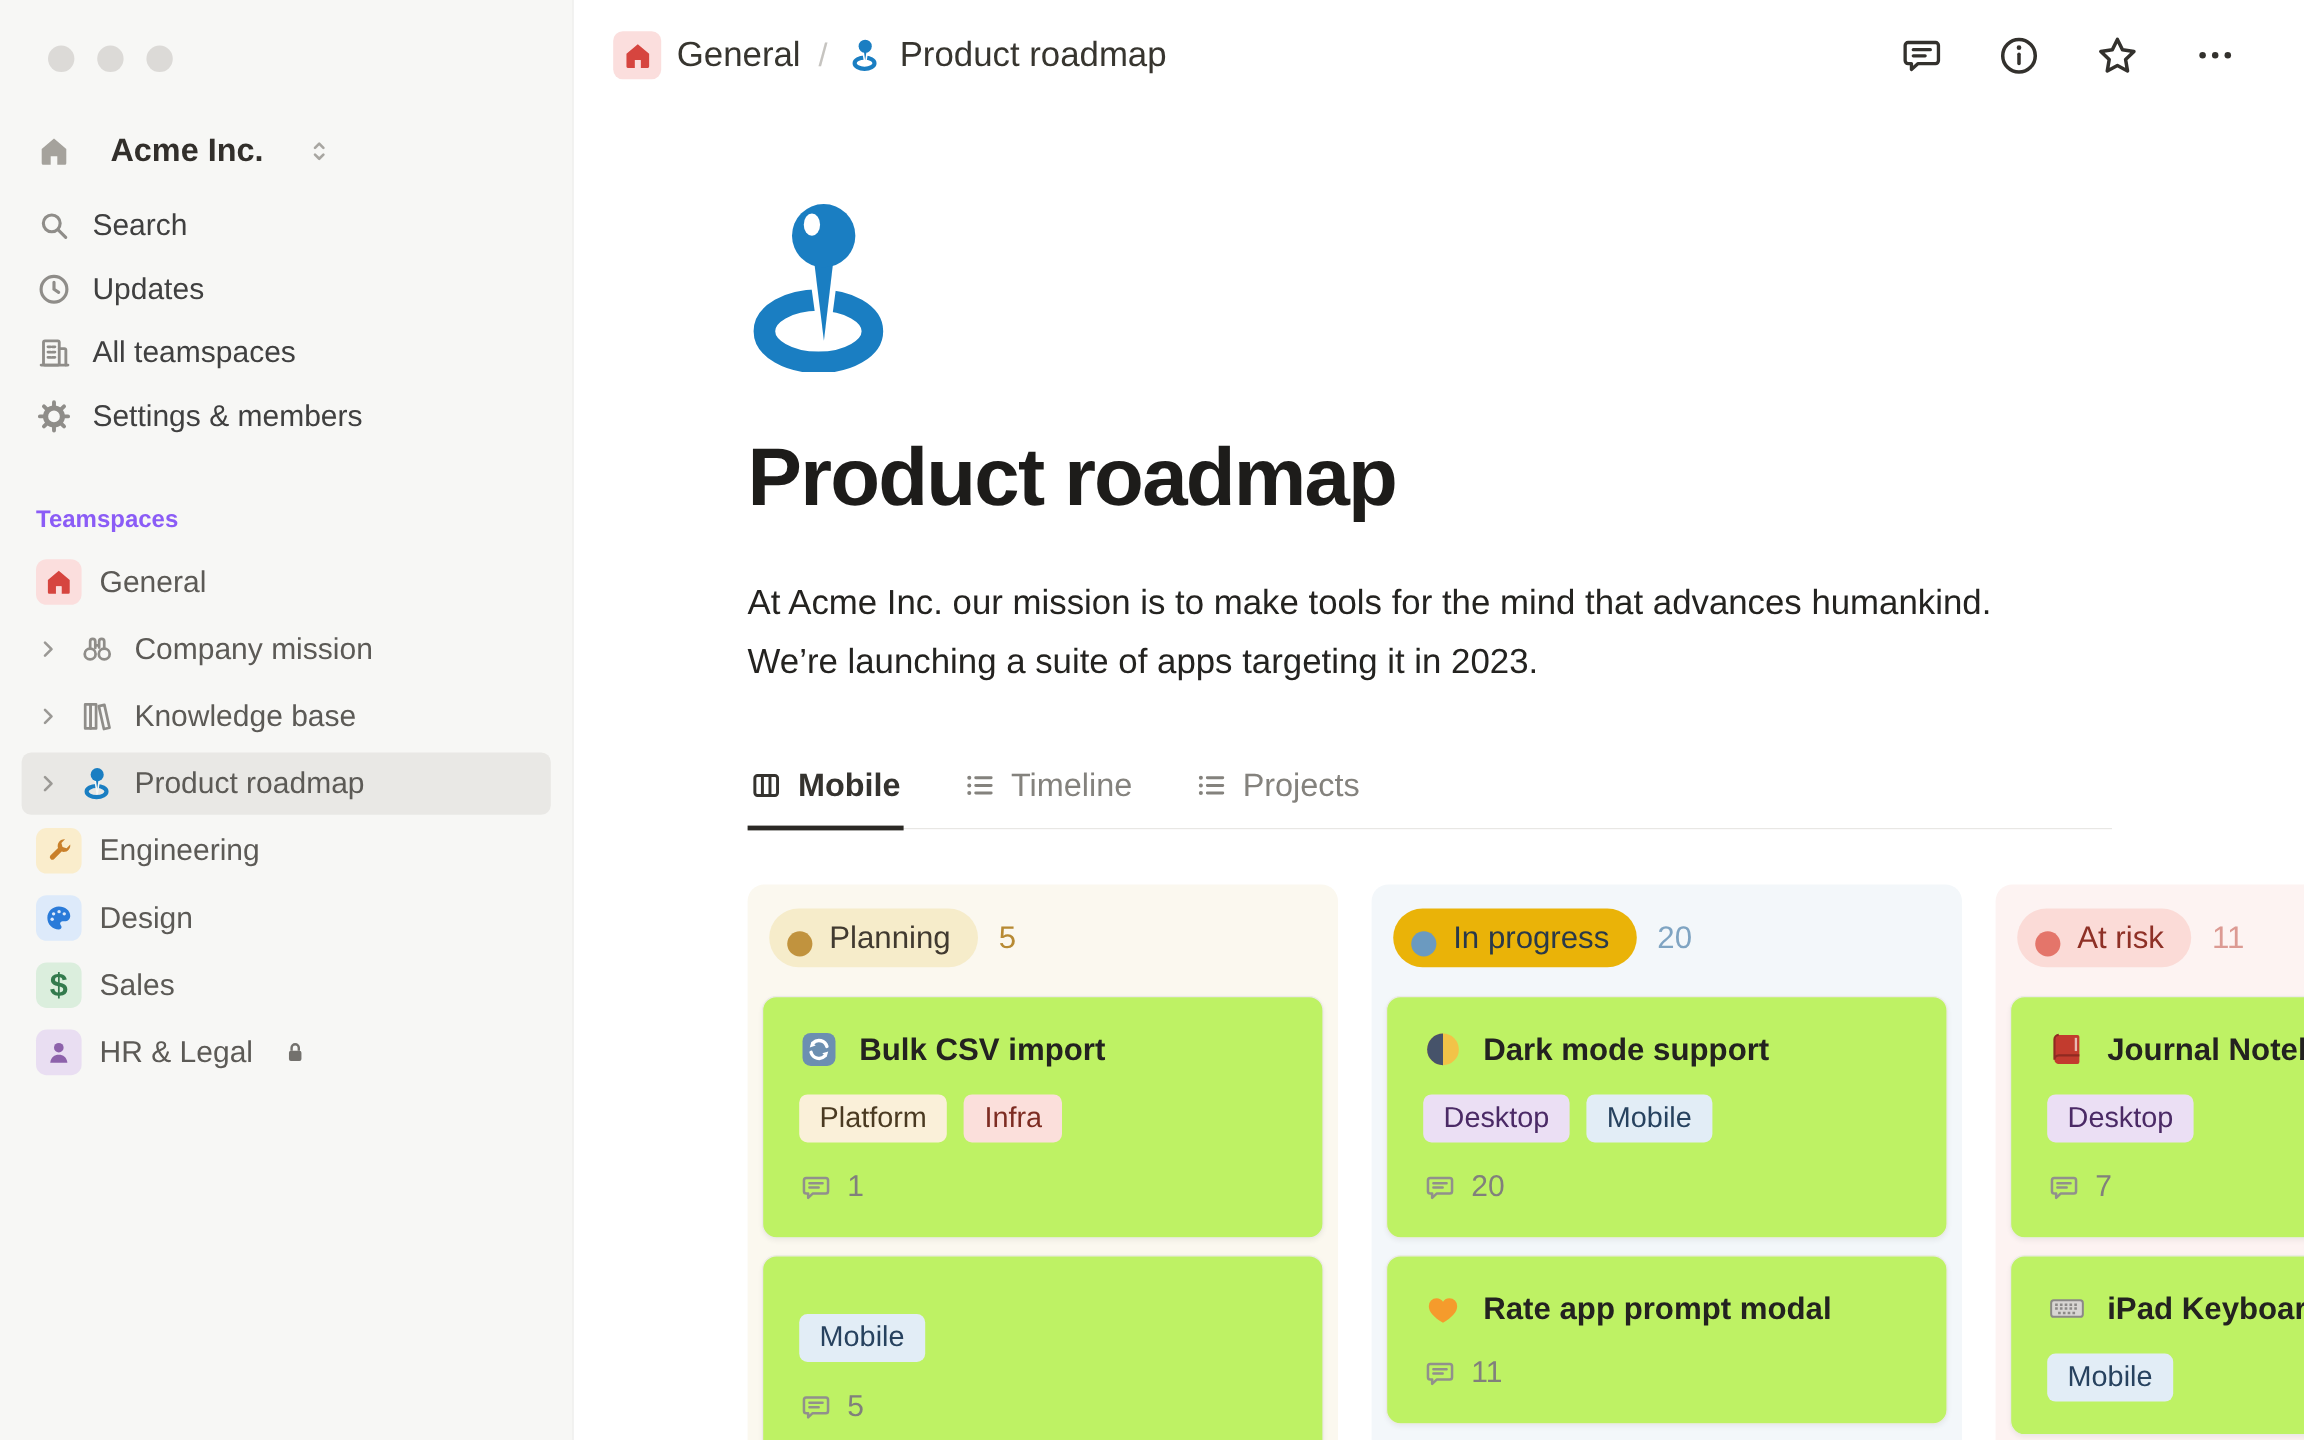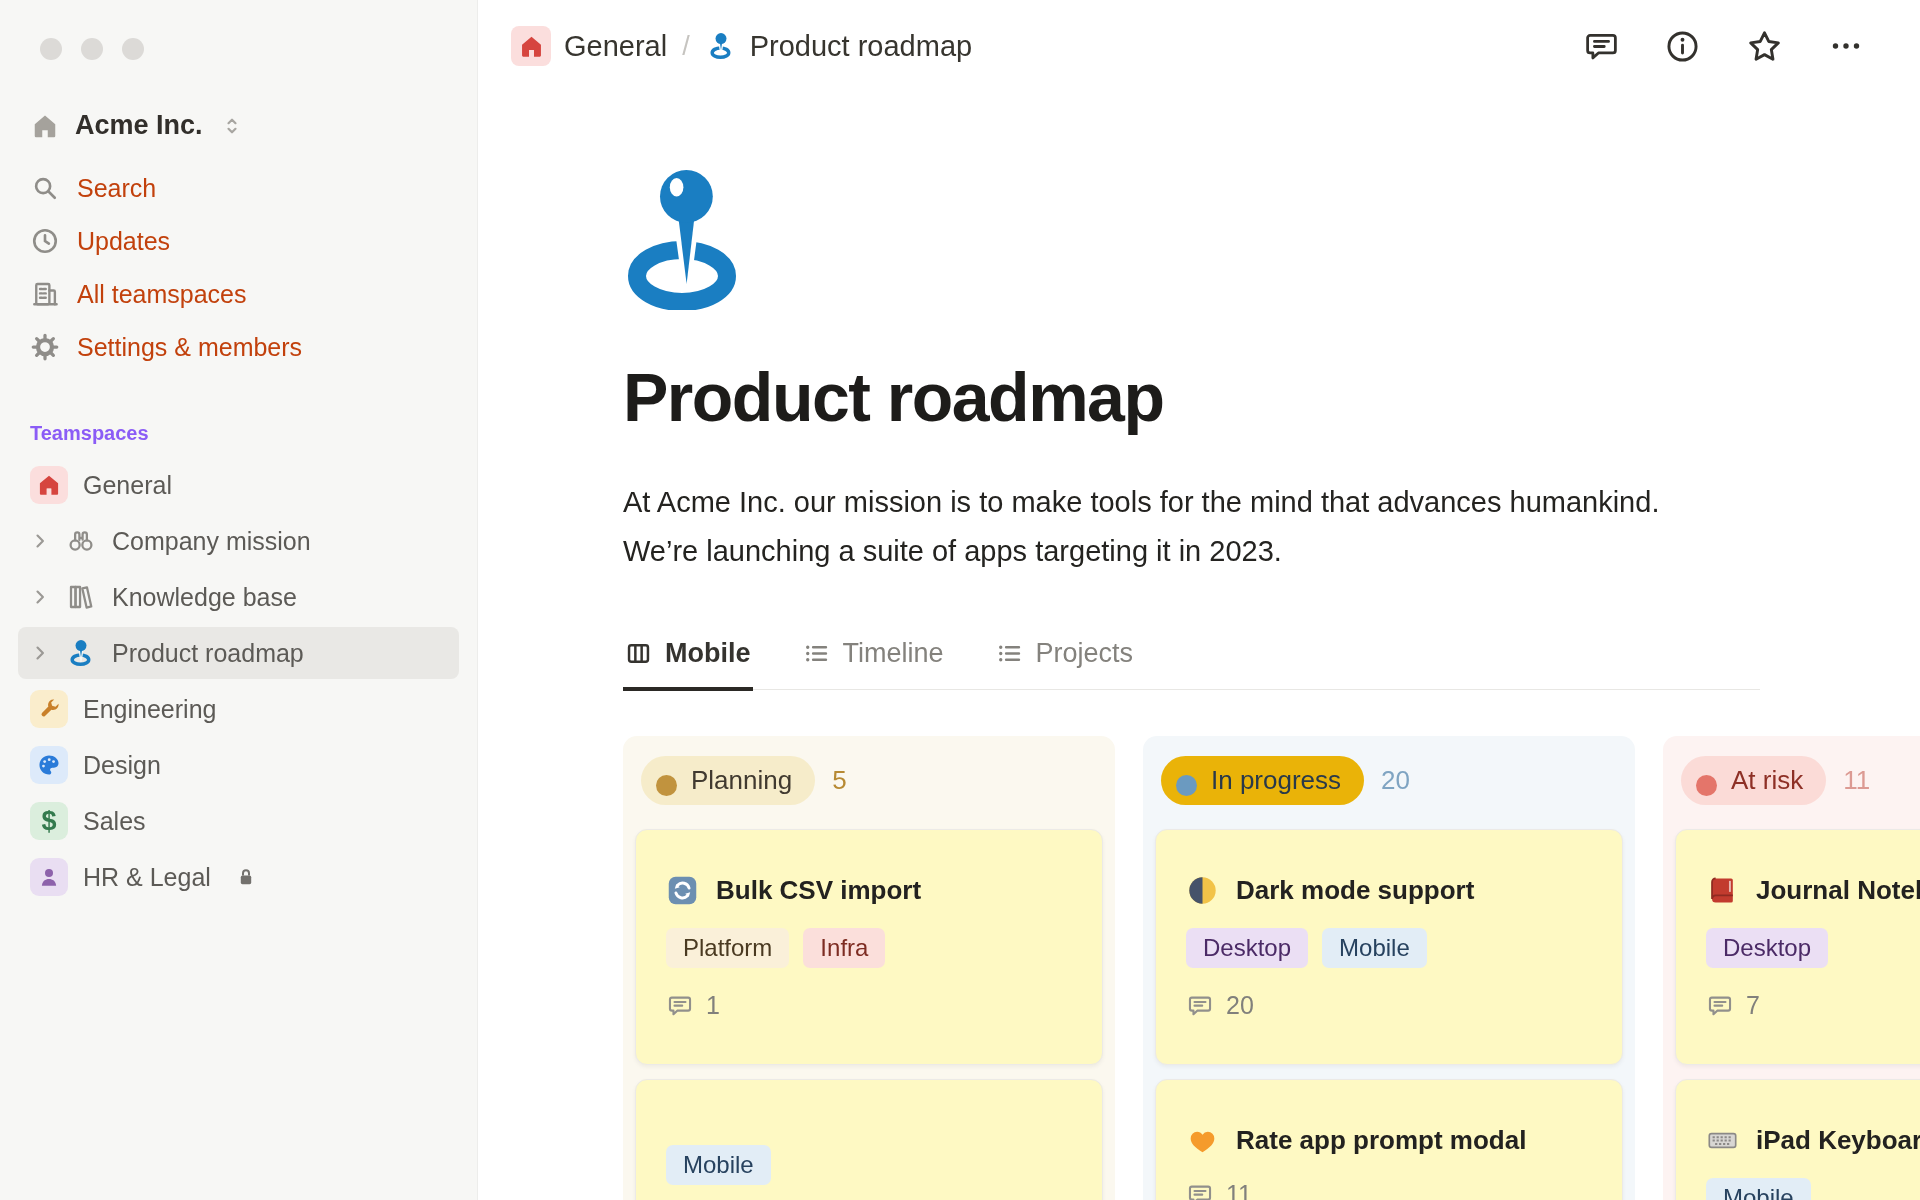--- a/index.html
+++ b/index.html
@@ -13,25 +13,25 @@
   .icn { display:inline-flex; flex:none; }
 
   
   .sidebar {
     width:478px; min-width:478px; height:100%;
     background:#f7f7f5; border-right:1px solid #ededeb;
     padding-top:38px;
   }
   .traffic { display:flex; gap:19px; padding-left:40px; }
   .traffic span { width:22px; height:22px; border-radius:50%; background:#dcdad7; }
-  .workspace { display:flex; align-items:center; gap:15px; margin:42px 18px 14px; padding:8px 12px; border-radius:8px; }
+  .workspace { display:flex; align-items:center; gap:32px; margin:42px 18px 14px; padding:8px 12px; border-radius:8px; }
   .ws-home { color:#a5a29c; }
   .ws-name { font-size:27px; font-weight:700; color:#322f2b; }
   .ws-switcher { color:#a8a6a1; margin-left:2px; }
-  .nav-item { display:flex; align-items:center; gap:17px; margin:3px 18px; padding:10px 12px; border-radius:8px; font-size:25px; font-weight:500; color:#c2410c; cursor:pointer;text-align:right; }
+  .nav-item { display:flex; align-items:center; gap:17px; margin:3px 18px; padding:10px 12px; border-radius:8px; font-size:25px; font-weight:500; color:#404040; cursor:pointer;text-align:right; }
   .nav-item .icn { color:#8f8d89; }
   .section-label { margin:50px 18px 14px; padding:0 12px; font-size:20px; font-weight:700; color:#8b5cf6; }
   .ts-item { display:flex; align-items:center; gap:15px; margin:4px 18px; padding:7px 12px; border-radius:8px; font-size:25px; font-weight:500; color:#5c5a56; min-height:52px; cursor:pointer; }
   .ts-item.selected { background:#e9e8e5; }
   .ts-chevron { color:#9b9995; }
   .icon-box { width:38px; height:38px; border-radius:9px; display:flex; align-items:center; justify-content:center; }
   .icon-box.pink   { background:#fbdedd; color:#d6453f; }
   .icon-box.yellow { background:#faedcc; color:#c9802a; }
   .icon-box.blue   { background:#ddeafa; color:#2a7bd9; }
   .icon-box.green  { background:#dbeedd; color:#337a4d; }
@@ -72,21 +72,21 @@
   .c-yellow .pill { background:#f6ecca; color:#413a30; }
   .c-yellow .pill .dot { background:#c1933e; }
   .c-yellow .col-count { color:#b78a33; }
   .c-blue .pill { background:#eab308; color:#29394a; }
   .c-blue .pill .dot { background:#6b9ac0; }
   .c-blue .col-count { color:#7fa4c2; }
   .c-red .pill { background:#fbdbd7; color:#8e3026; }
   .c-red .pill .dot { background:#e4756a; }
   .c-red .col-count { color:#dc9a93; }
 
-  .card { background:#fef9c3; border:1px solid #eceae7; border-radius:12px; box-shadow:0 2px 4px rgba(15,15,15,.05); padding:44px 30px; margin-top:14px; cursor:pointer; }
+  .card { background:#bef264; border:1px solid #eceae7; border-radius:12px; box-shadow:0 2px 4px rgba(15,15,15,.05); padding:27px 30px; margin-top:14px; cursor:pointer; }
   .card-title { display:flex; align-items:center; gap:17px; font-size:26px; font-weight:700; color:#232220; white-space:nowrap; overflow:hidden; }
   .tags { display:flex; gap:14px; margin-top:21px; }
   .tag { padding:6px 17px; border-radius:7px; font-size:24px; font-weight:500; white-space:nowrap; }
   .tag--yellow { background:#faf0d9; color:#4a3a21; }
   .tag--red    { background:#fbdfdb; color:#7d2c22; }
   .tag--blue   { background:#e2edf6; color:#27425f; }
   .tag--purple { background:#ebdff4; color:#4b2a66; }
   .comments { display:flex; align-items:center; gap:12px; margin-top:23px; color:#81807c; font-size:25px; }
   .comments .icn { color:#91908c; }
 </style>

